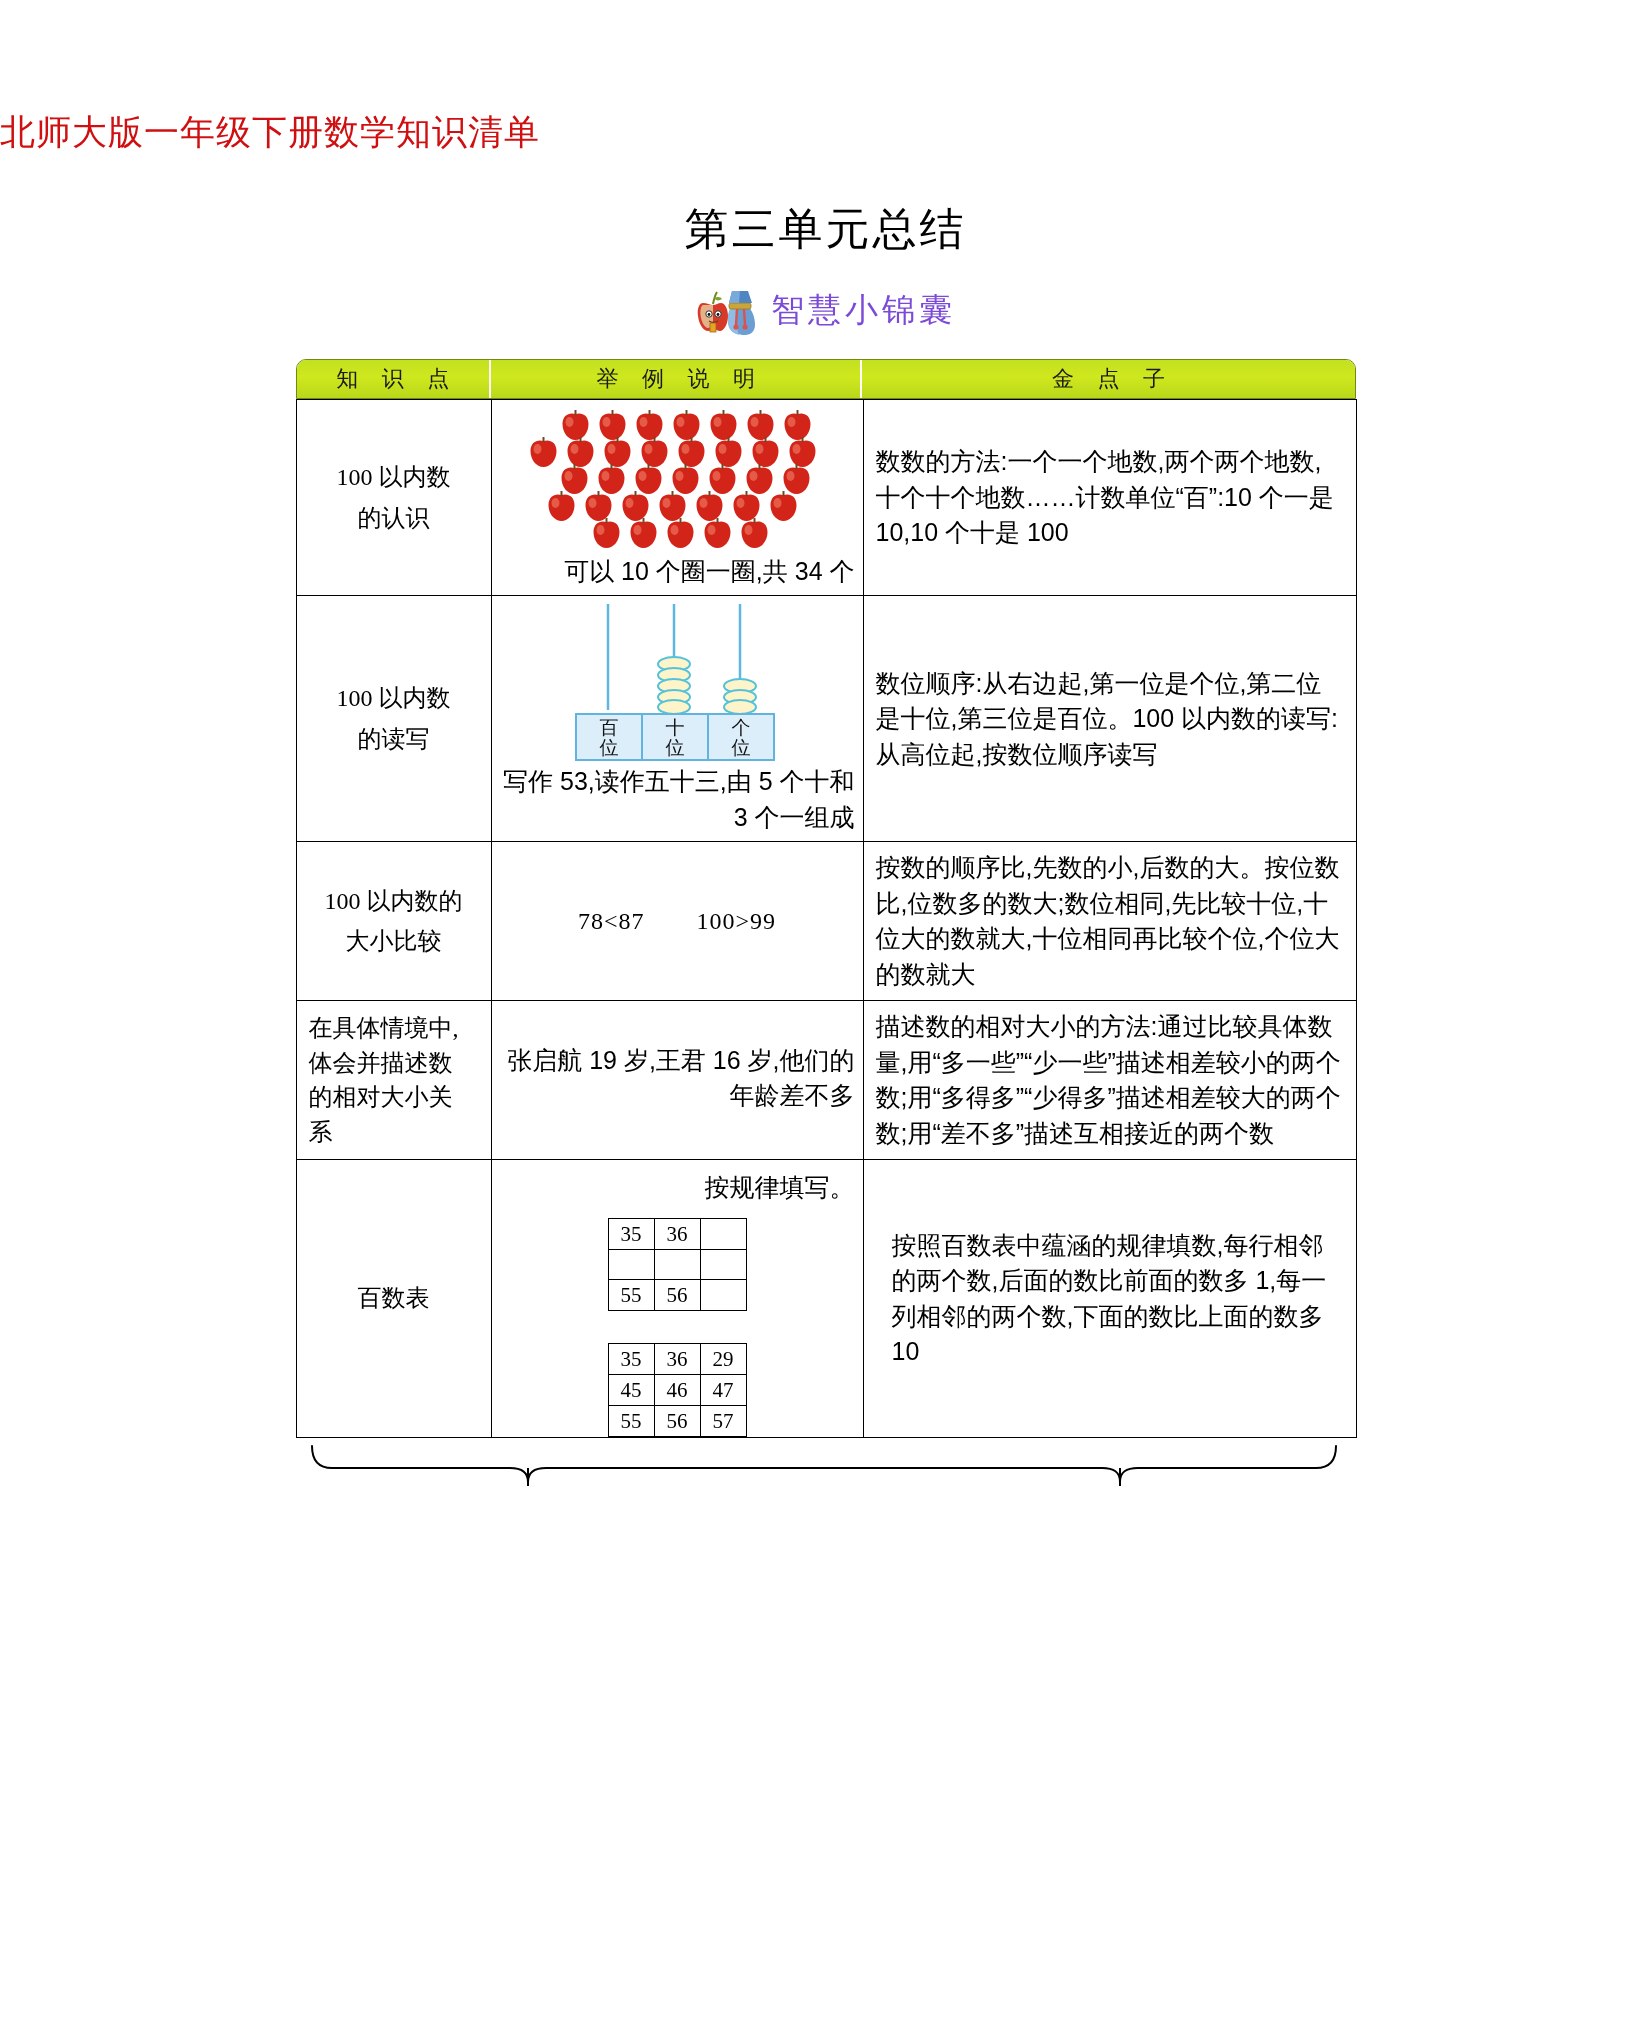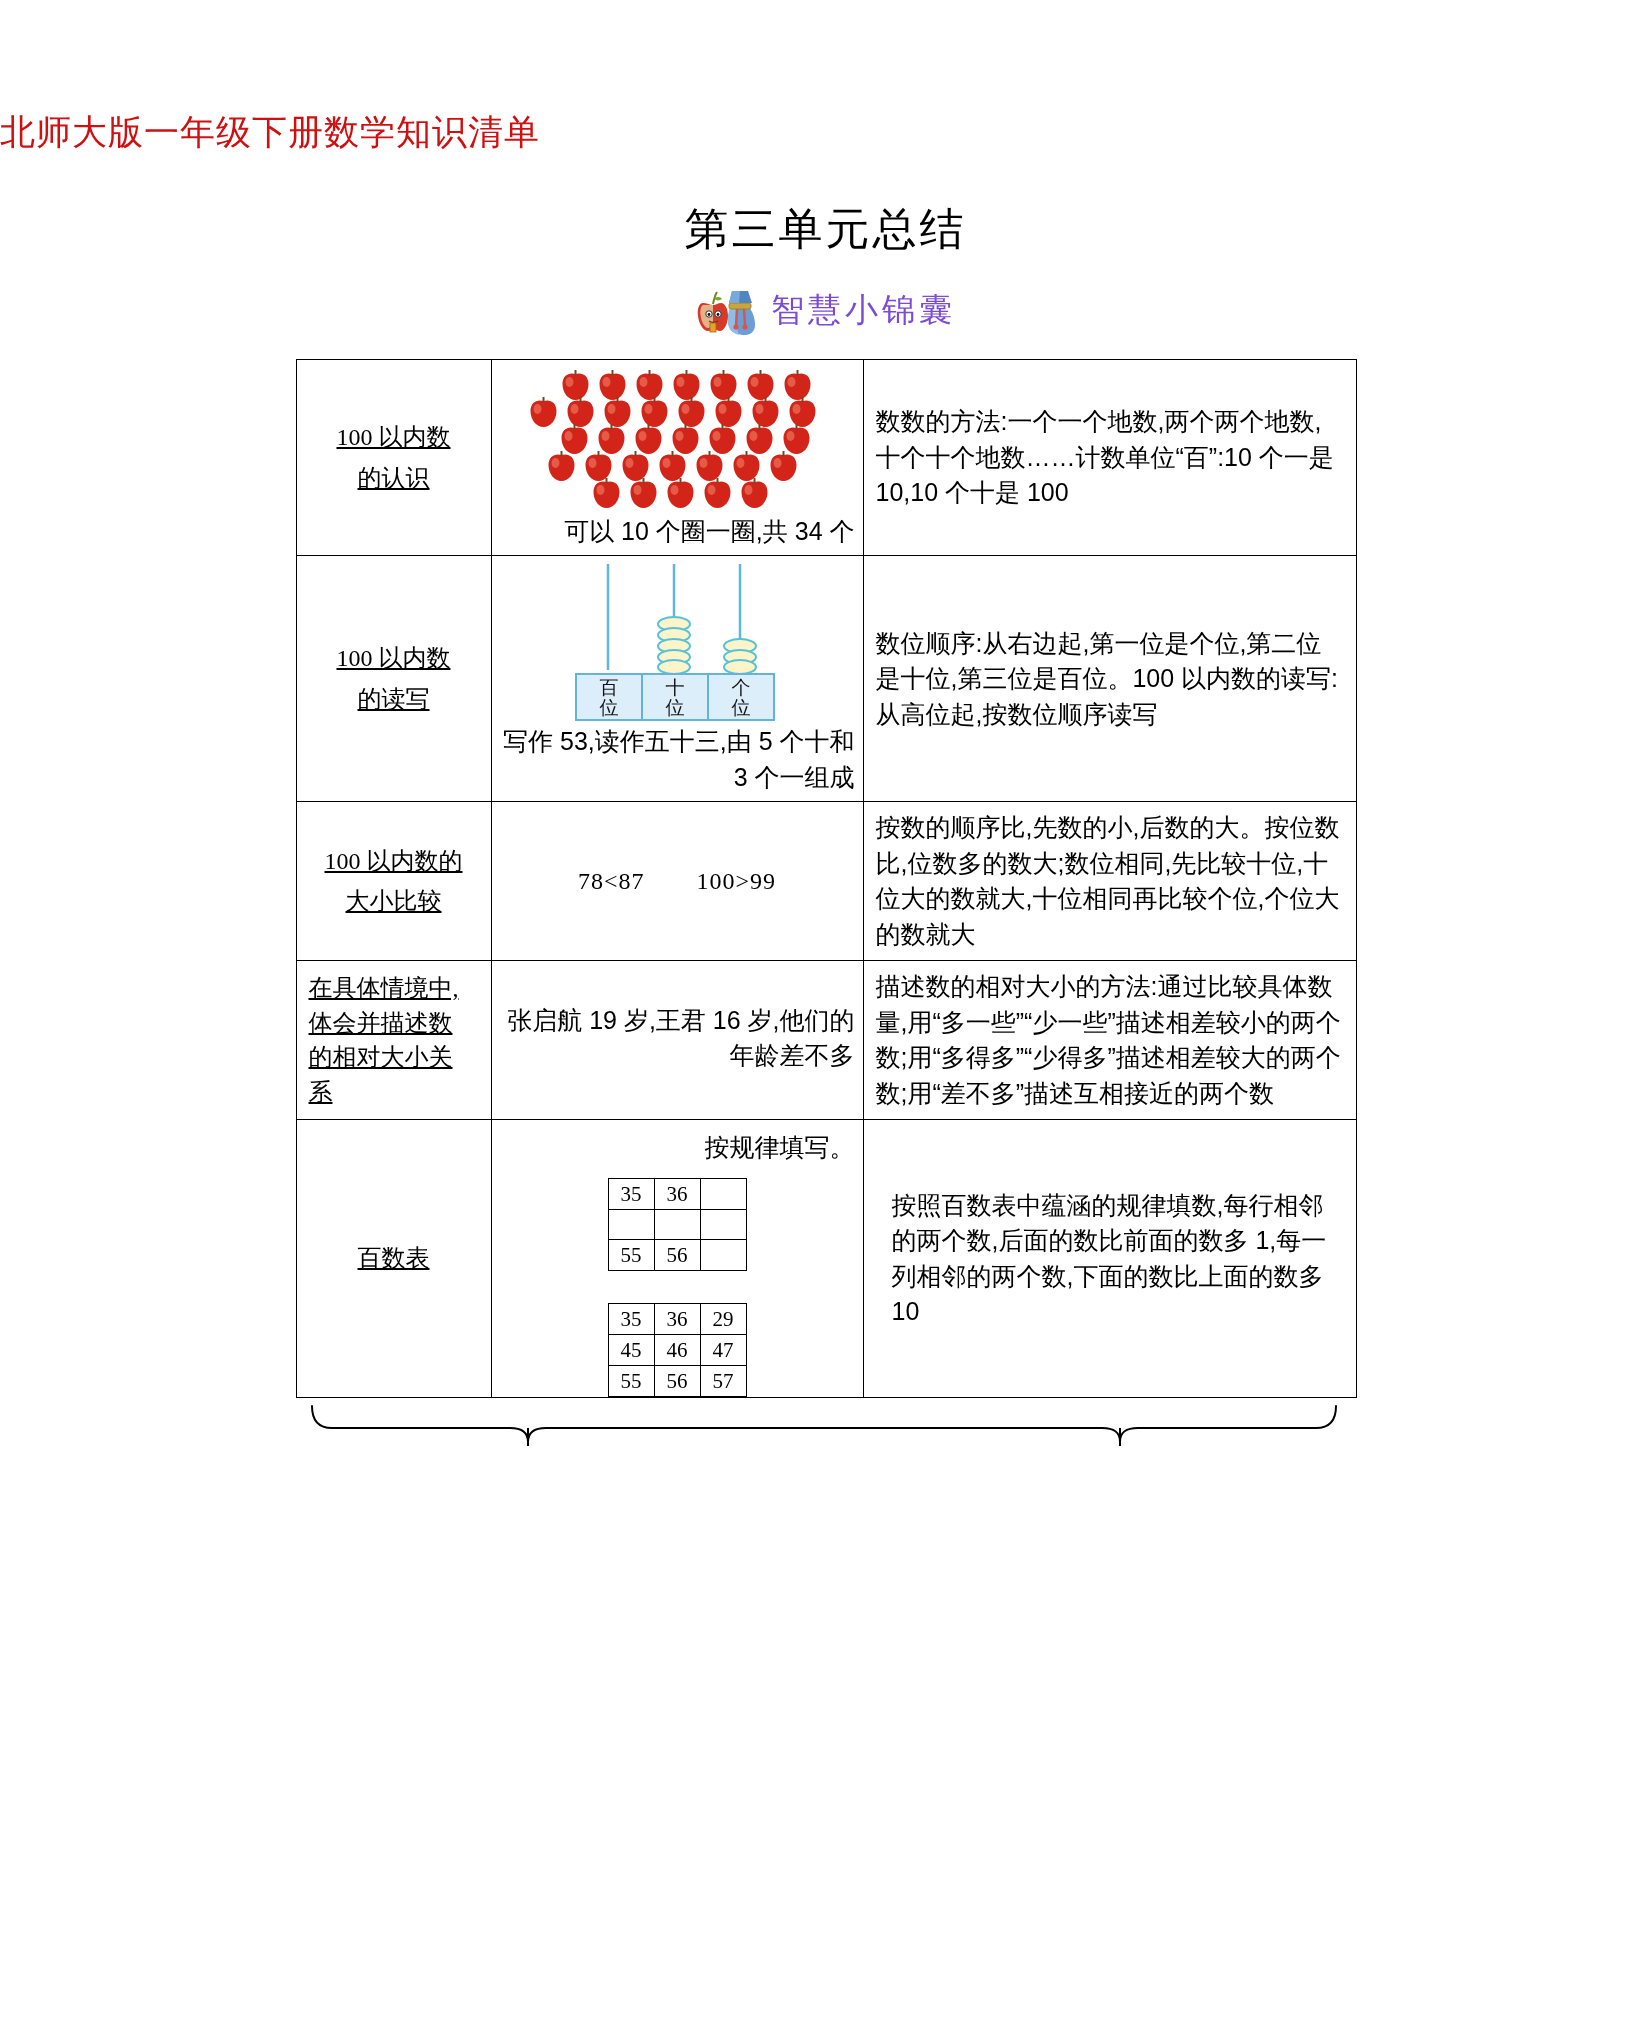--- a/index.html
+++ b/index.html
@@ -95,21 +95,21 @@
   table.kb {
     border-collapse: collapse;
     width: 1060px;
     table-layout: fixed;
   }
   table.kb td {
     border: 1px solid #000000;
     vertical-align: middle;
     padding: 0;
   }
-  td.col-topic { width: 195px; text-align: center; text-decoration: underline; }
+  td.col-topic { width: 195px; text-align: center; }
   td.col-example { width: 372px; }
   td.col-tip { width: 493px; vertical-align: middle; }
 
   .topic-text {
     font-size: 24px;
     line-height: 1.45;
     padding: 6px 10px;
     text-align: center;
     font-family: "Liberation Serif", "DejaVu Serif", serif;
   }
@@ -218,20 +218,25 @@
       <path d="M37 6 L45 6 L44 18 L34 18 Z" fill="#79a9dc"></path>
       <path d="M42 24 L41 40 M49 24 L50 40" stroke="#d9534f" stroke-width="2.4" fill="none"></path>
       <circle cx="41" cy="42" r="2.6" fill="#d9534f"></circle>
       <circle cx="50" cy="42" r="2.6" fill="#d9534f"></circle>
     </svg>
     <div class="mascot-label">智慧小锦囊</div>
   </div>
 
   <div class="table-wrap">
 
+    <div class="thead">
+      <div class="th c1">知 识 点</div>
+      <div class="th c2">举 例 说 明</div>
+      <div class="th c3">金 点 子</div>
+    </div>
 
     <table class="kb">
       <tbody>
 
         <tr>
           <td class="col-topic">
             <div class="topic-text">100 以内数</div>
             <div class="topic-text" style="padding-top:0;">的认识</div>
           </td>
           <td class="col-example">

